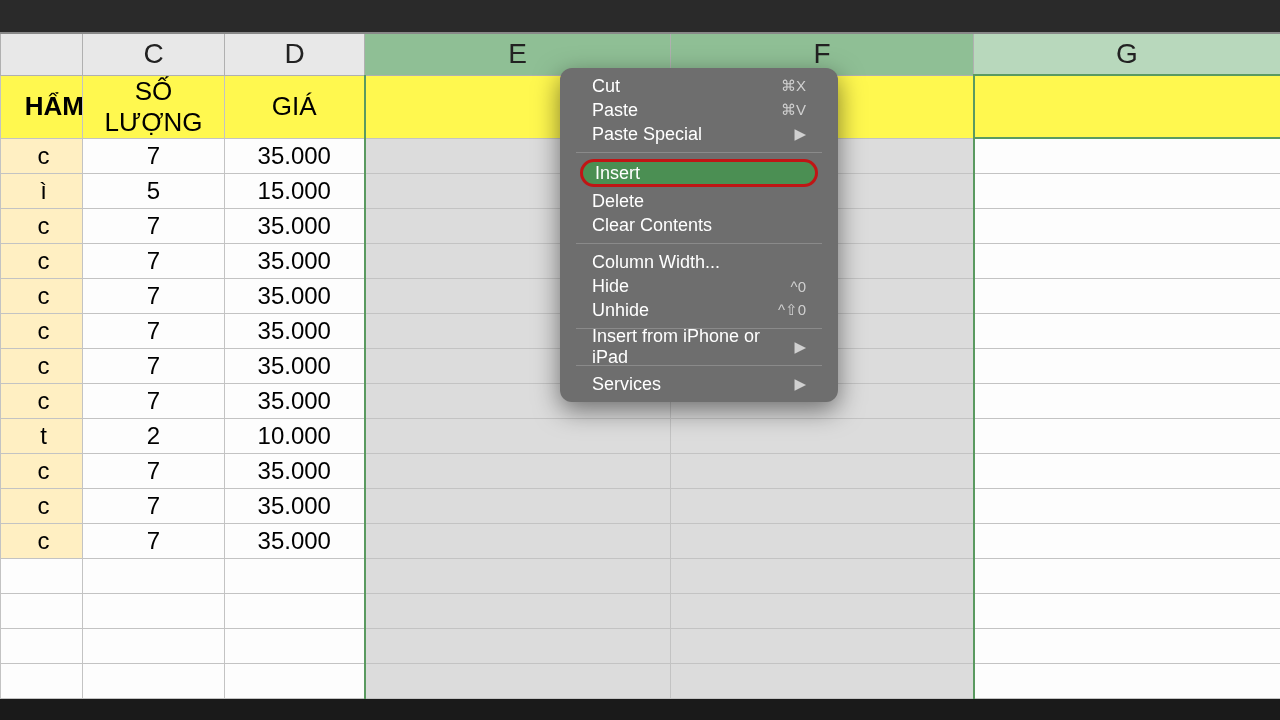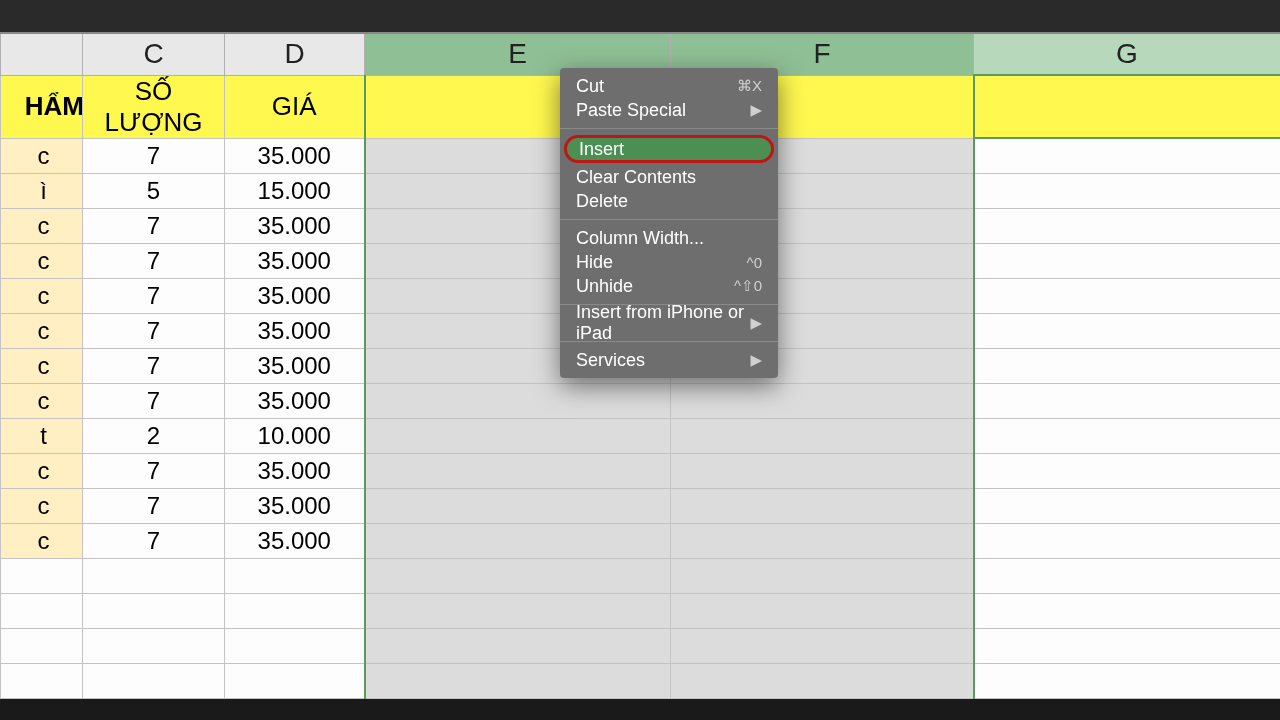--- a/index.html
+++ b/index.html
@@ -93,25 +93,25 @@
     border: 1px solid #c3c3c3;
     background: #fdfdfd;
   }
   tr.emptyrow td.sel-col { background: #dcdcdc !important; }
 
   
   .ctxmenu {
     position: absolute;
     left: 560px;
     top: 68px;
-    width: 218px;
+    width: 278px;
     background: #6e6e6e;
-    border-radius: 4px;
+    border-radius: 12px;
     box-shadow: 0 8px 26px rgba(0,0,0,0.5);
-    padding: 6px 0;
+    padding: 6px 16px;
     color: #fff;
     font-size: 18px;
   }
   .ctxitem {
     display: flex;
     justify-content: space-between;
     align-items: center;
     padding: 3px 16px;
     height: 24px;
   }
@@ -299,32 +299,36 @@
       </tbody>
   </table>
 </div>
 
 <div class="ctxmenu">
   <div class="ctxitem">
     <span>Cut</span>
       <span class="shortcut">⌘X</span>
   </div>
   <div class="ctxitem">
+    <span>Paste</span>
+      <span class="shortcut">⌘V</span>
+  </div>
+  <div class="ctxitem">
     <span>Paste Special</span>
       <span class="chev">▶</span>
   </div>
   <div class="ctxsep"></div>
   <div class="ctxitem highlight">
     <span>Insert</span>
   </div>
   <div class="ctxitem">
+    <span>Delete</span>
+  </div>
+  <div class="ctxitem">
     <span>Clear Contents</span>
-  </div>
-  <div class="ctxitem">
-    <span>Delete</span>
   </div>
   <div class="ctxsep"></div>
   <div class="ctxitem">
     <span>Column Width...</span>
   </div>
   <div class="ctxitem">
     <span>Hide</span>
       <span class="shortcut">^0</span>
   </div>
   <div class="ctxitem">

